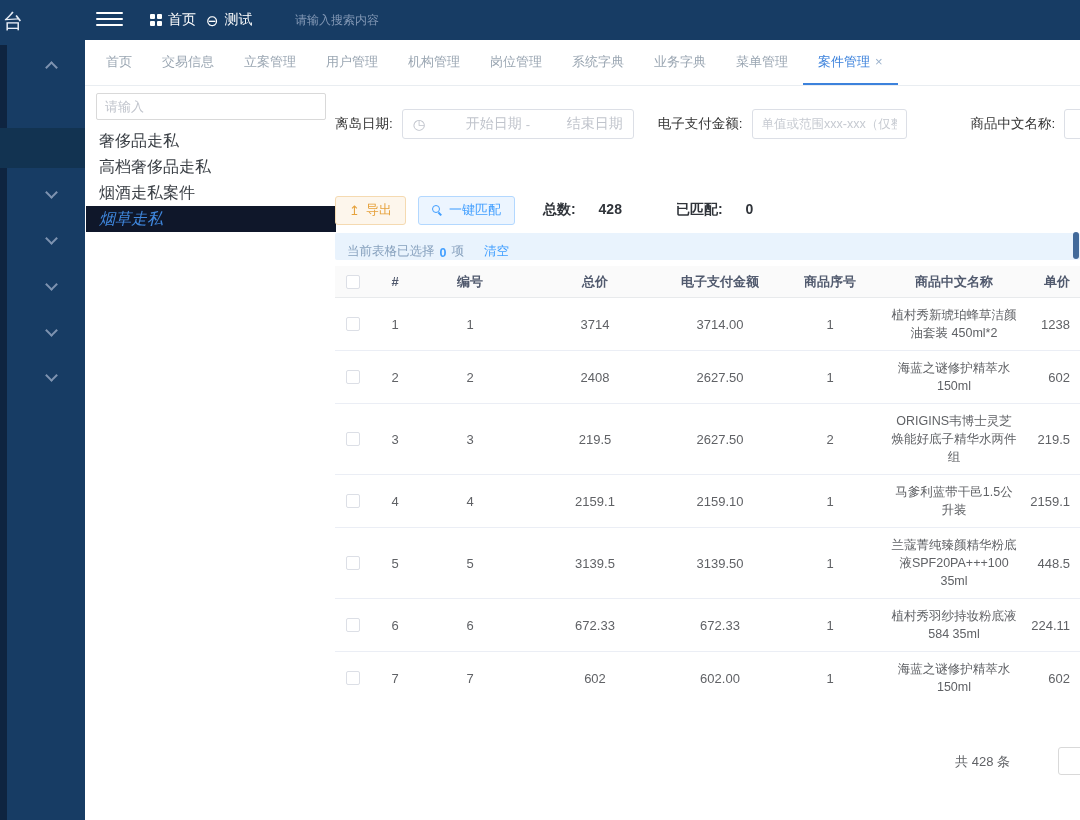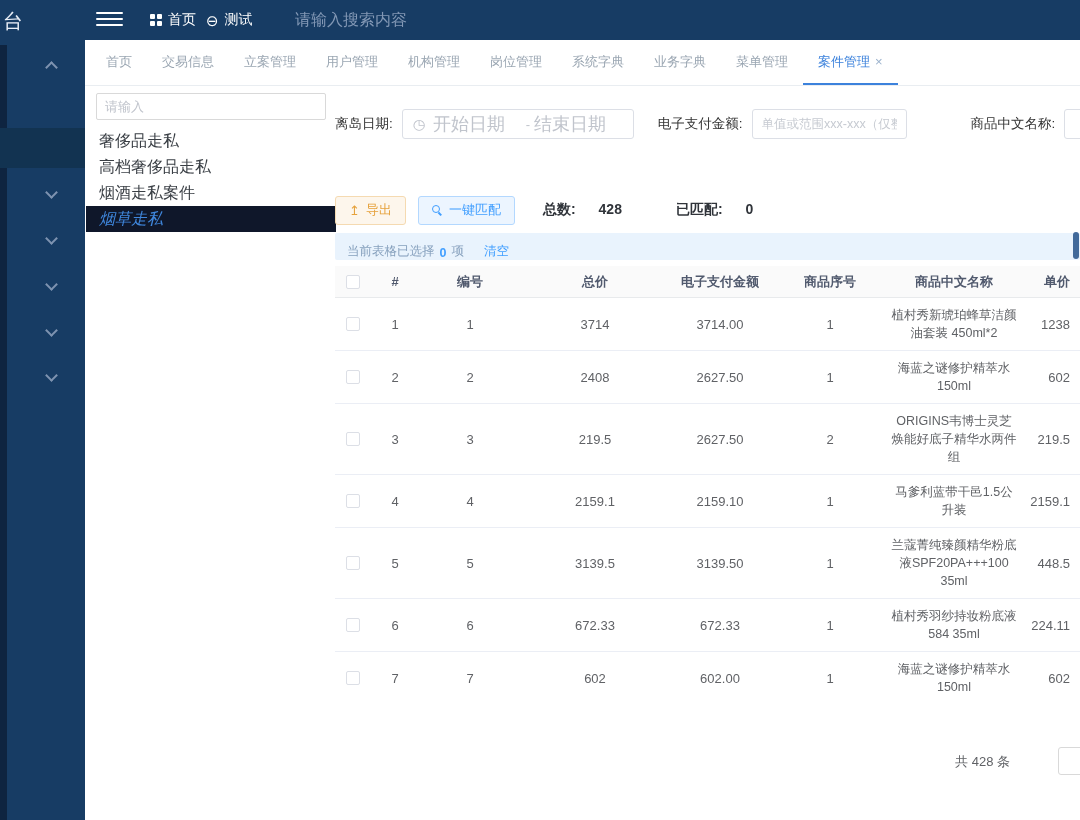--- a/index.html
+++ b/index.html
@@ -10,21 +10,21 @@
   
   .topbar { position:absolute; left:0; top:0; width:1080px; height:40px; background:#173c64; z-index:5; }
   .logo-frag { position:absolute; left:3px; top:8px; color:#e8eef6; font-size:20px; }
   .hamburger { position:absolute; left:96px; top:12px; width:27px; height:16px; cursor:pointer; }
   .hamburger i { display:block; height:2px; background:#fff; margin-bottom:4px; border-radius:1px; }
   .top-item { position:absolute; top:0; height:40px; display:flex; align-items:center; gap:6px; color:#fff; font-size:14px; cursor:pointer; }
   .ti-home { left:150px; } .ti-test { left:206px; }
   .grid-icon { display:inline-grid; grid-template-columns:5px 5px; grid-gap:2px; }
   .grid-icon i { width:5px; height:5px; background:#fff; border-radius:1px; }
   .cminus-icon { font-size:15px; color:#fff; line-height:1; }
-  .top-search { position:absolute; left:295px; top:0; height:40px; display:flex; align-items:center; color:#8398b5; font-size:16px; cursor:text; min-width:160px; }
+  .top-search { position:absolute; left:295px; top:0; height:40px; display:flex; align-items:center; color:#8398b5; font-size:12px; cursor:text; min-width:160px; }
 
   
   .rail { position:absolute; left:0; top:40px; width:85px; height:780px; background:#173c64; z-index:4; }
   .rail-edge { position:absolute; left:0; top:5px; width:7px; height:775px; background:#0e2440; }
   .rail-active { position:absolute; left:0; top:88px; width:85px; height:40px; background:#123351; }
   .chev { position:absolute; left:47px; width:9px; height:9px; border-right:2px solid #7e93b0; border-bottom:2px solid #7e93b0; cursor:pointer; }
   .chev.up { transform:rotate(-135deg); }
   .chev.down { transform:rotate(45deg); }
 
   
@@ -38,21 +38,21 @@
   .side-search { display:block; width:230px; height:27px; margin:6px 10px 8px 10px; border:1px solid #d9d9d9; border-radius:2px; padding:0 8px; font-size:13px; color:#333; outline:none; font-family:inherit; }
   .side-search::placeholder { color:#c0c4cc; }
   .cat-item { height:26px; line-height:26px; padding-left:13px; font-size:16px; color:#3a3f45; cursor:pointer; white-space:nowrap; }
   .cat-item.active { background:#0f172a; color:#3f87dd;font-style:italic; }
 
   
   .filters { position:absolute; left:335px; top:108px; height:32px; display:flex; align-items:center; white-space:nowrap; }
   .f-label { font-size:13.5px; color:#333; margin-right:9px; }
   .date-range { width:232px; height:30px; border:1px solid #dcdfe6; border-radius:3px; display:flex; align-items:center; padding:0 10px; margin-right:24px; background:#fff; cursor:pointer; }
   .clock-icon { color:#c0c4cc; font-size:14px; margin-right:8px; line-height:1; }
-  .dr-ph { flex:1; text-align:left; font-size:18px; color:#c0c4cc; }
+  .dr-ph { flex:1; text-align:right; font-size:14px; color:#c0c4cc; }
   .dr-sep { color:#c0c4cc; font-size:13px; padding:0 4px; }
   .txt-input { height:30px; border:1px solid #dcdfe6; border-radius:3px; padding:0 9px; font-size:12.5px; color:#333; outline:none; background:#fff; font-family:inherit; }
   .txt-input::placeholder { color:#c6cad1; }
   .amount-input { width:155px; margin-right:64px; }
   .name-input { width:70px; }
 
   .toolbar { position:absolute; left:335px; top:195px; height:30px; display:flex; align-items:center; }
   .btn { height:29px; display:flex; align-items:center; gap:6px; padding:0 13px; border-radius:3px; font-size:13px; cursor:pointer; border:1px solid transparent; background:#fff; font-family:inherit; }
   .btn-export { background:#fdf6ec; border-color:#f5dab1; color:#e6a23c; }
   .btn-match { background:#ecf5ff; border-color:#b3d8ff; color:#409eff; margin-left:12px; }

